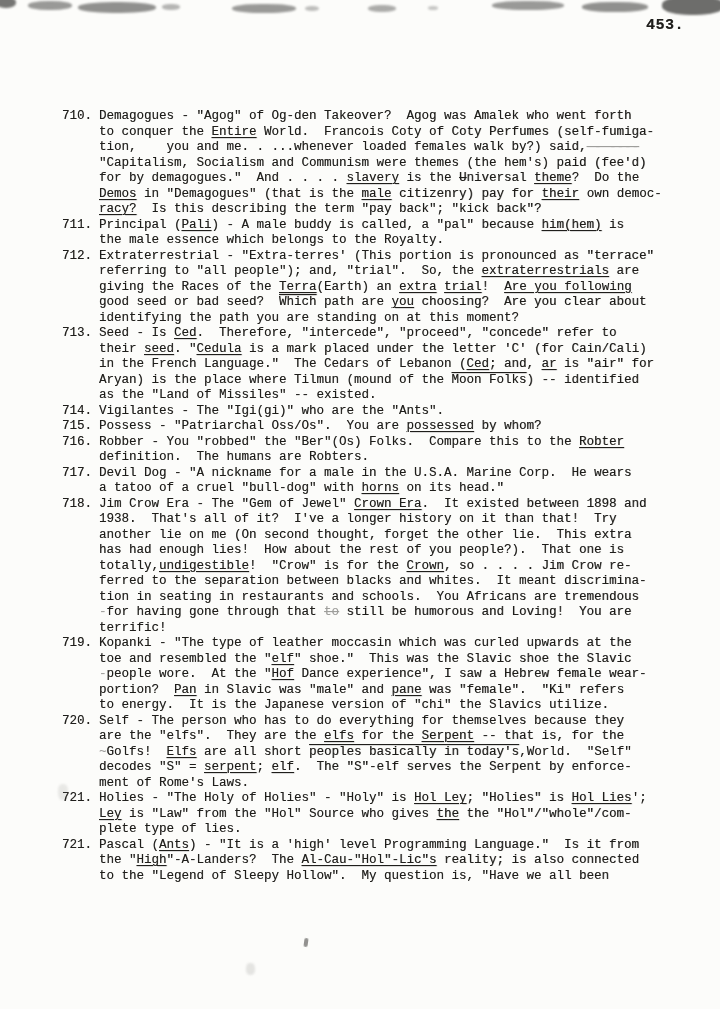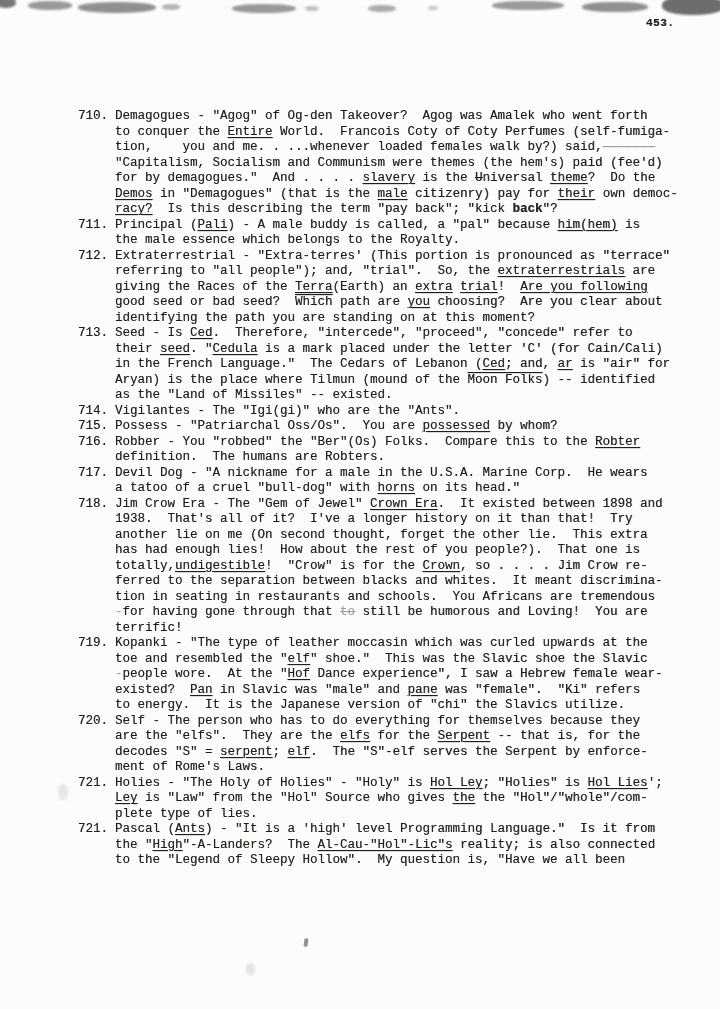--- a/index.html
+++ b/index.html
@@ -21,39 +21,39 @@
   .n5 { left:232px; top:4px;  width:64px; height:9px;  opacity:.55; }
   .n6 { left:305px; top:6px;  width:14px; height:5px;  opacity:.35; }
   .n7 { left:368px; top:5px;  width:28px; height:7px;  opacity:.45; }
   .n8 { left:492px; top:1px;  width:72px; height:9px;  opacity:.55; }
   .n9 { left:582px; top:2px;  width:66px; height:10px; opacity:.6; }
   .n10{ left:662px; top:-4px; width:62px; height:19px; opacity:.8; }
   .n11{ left:428px; top:6px;  width:10px; height:4px;  opacity:.3; }
 
   .page-number {
     position:absolute; left:646px; top:17px;
-    font-size:11px; font-weight:bold; letter-spacing:.5px;
+    font-size:15px; font-weight:bold; letter-spacing:.5px;
     text-shadow:.3px .3px .4px rgba(25,25,25,.55);
   }
 
   .entries {
     position:absolute; left:62px; top:109px; width:625px;
     font-size:12.5px; line-height:15.5px;
     text-shadow:.3px .3px .35px rgba(30,28,25,.5);
   }
   .entry { display:flex; align-items:flex-start; }
-  .entry-num { flex:0 0 37px; white-space:pre;margin-left:16px; }
+  .entry-num { flex:0 0 37px; white-space:pre; }
   .entry-body { flex:1 1 auto; }
   .line { white-space:pre; }
 
   .seg-u  { text-decoration:underline; text-underline-offset:2px; text-decoration-thickness:1.1px; }
   .seg-ov { text-decoration:overline; text-decoration-thickness:1.1px; }
   .seg-st { text-decoration:line-through; text-decoration-thickness:1.1px; }
   .seg-f  { opacity:.42; }
-  .seg-b  { font-weight:bold; }
+  .seg-b  { font-weight:normal; }
 
   
   .mark-a { position:absolute; left:304px; top:938px; width:4px; height:9px;
             background:#3c3b38; opacity:.55; border-radius:2px; transform:rotate(8deg); filter:blur(.4px); }
   .mark-b { position:absolute; left:246px; top:963px; width:9px; height:12px;
             background:#6b6a66; opacity:.16; border-radius:40%; filter:blur(1px); }
   .mark-c { position:absolute; left:58px; top:784px; width:10px; height:16px;
             background:#77766f; opacity:.14; border-radius:40%; filter:blur(1.2px); }
 </style>
 </head>
@@ -153,29 +153,30 @@
           <div class="line"><span class="seg-f">-</span><span>for having gone through that </span><span class="seg-st seg-f">to</span><span> still be humorous and Loving!  You are</span></div>
           <div class="line"><span>terrific!</span></div>
         </div>
       </div>
       <div class="entry">
         <span class="entry-num">719.</span>
         <div class="entry-body">
           <div class="line"><span>Kopanki - "The type of leather moccasin which was curled upwards at the</span></div>
           <div class="line"><span>toe and resembled the "</span><span class="seg-u">elf</span><span>" shoe."  This was the Slavic shoe the Slavic</span></div>
           <div class="line"><span class="seg-f">-</span><span>people wore.  At the "</span><span class="seg-u">Hof</span><span> Dance experience", I saw a Hebrew female wear-</span></div>
-          <div class="line"><span>existed?  </span><span class="seg-u">Pan</span><span> in Slavic was "male" and </span><span class="seg-u">pane</span><span> was "female".  "Ki" refers</span></div>
+          <div class="line"><span>portion?  </span><span class="seg-u">Pan</span><span> in Slavic was "male" and </span><span class="seg-u">pane</span><span> was "female".  "Ki" refers</span></div>
           <div class="line"><span>to energy.  It is the Japanese version of "chi" the Slavics utilize.</span></div>
         </div>
       </div>
       <div class="entry">
         <span class="entry-num">720.</span>
         <div class="entry-body">
           <div class="line"><span>Self - The person who has to do everything for themselves because they</span></div>
           <div class="line"><span>are the "elfs".  They are the </span><span class="seg-u">elfs</span><span> for the </span><span class="seg-u">Serpent</span><span> -- that is, for the</span></div>
+          <div class="line"><span class="seg-f">~</span><span>Golfs!  </span><span class="seg-u">Elfs</span><span> are all short </span><span class="seg-ov">peoples basically in today's</span><span>,World.  "Self"</span></div>
           <div class="line"><span>decodes "S" = </span><span class="seg-u">serpent</span><span>; </span><span class="seg-u">elf</span><span>.  The "S"-elf serves the Serpent by enforce-</span></div>
           <div class="line"><span>ment of Rome's Laws.</span></div>
         </div>
       </div>
       <div class="entry">
         <span class="entry-num">721.</span>
         <div class="entry-body">
           <div class="line"><span>Holies - "The Holy of Holies" - "Holy" is </span><span class="seg-u">Hol Ley</span><span>; "Holies" is </span><span class="seg-u">Hol Lies</span><span>';</span></div>
           <div class="line"><span class="seg-u">Ley</span><span> is "Law" from the "Hol" Source who gives </span><span class="seg-u">the</span><span> the "Hol"/"whole"/com-</span></div>
           <div class="line"><span>plete type of lies.</span></div>

